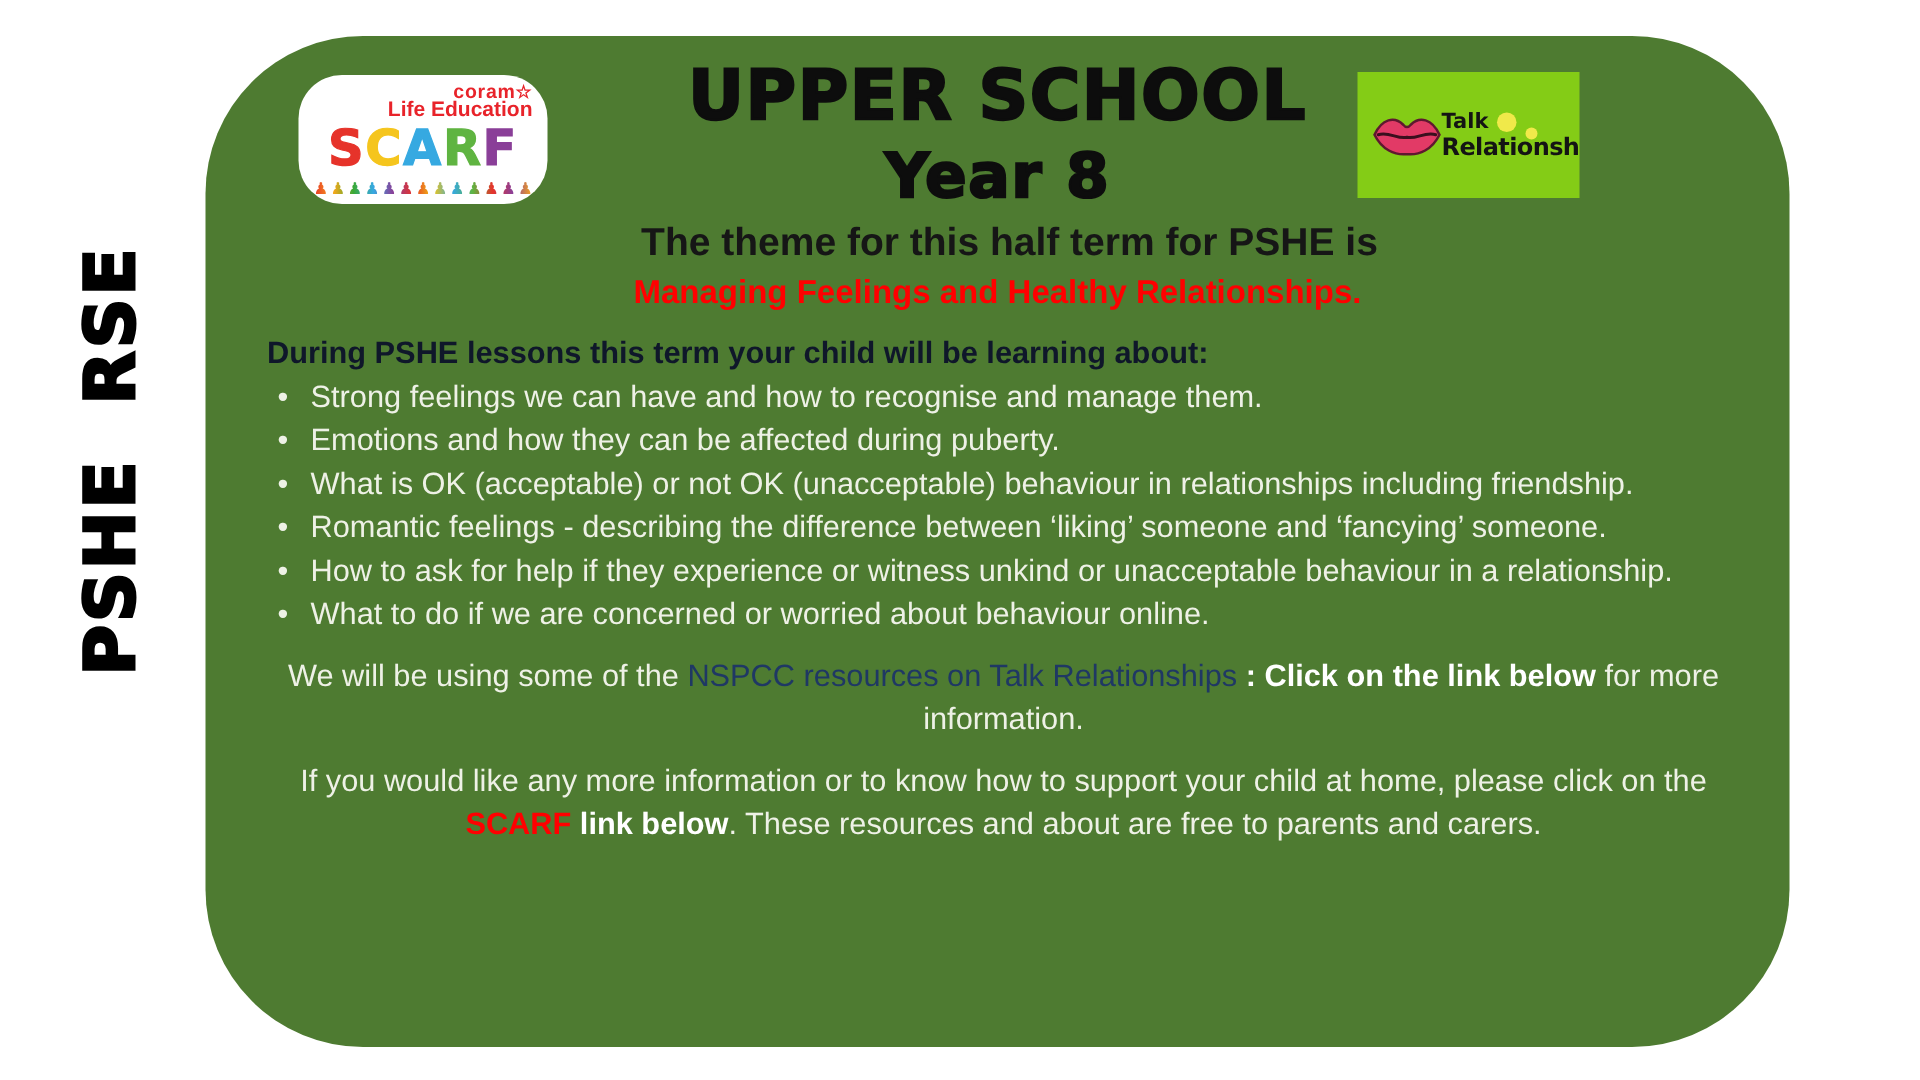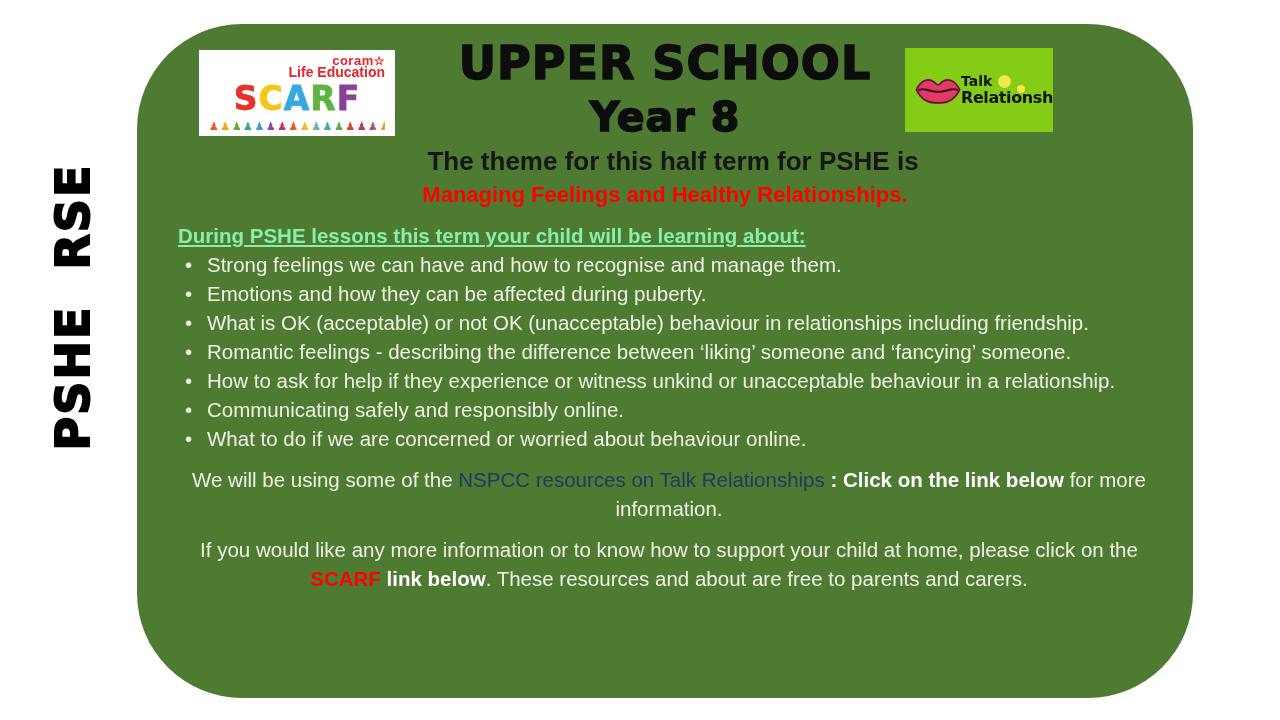--- a/index.html
+++ b/index.html
@@ -18,23 +18,23 @@
     letter-spacing:2px;white-space:pre;
   }
   
   .panel{
     position:absolute;left:137px;top:24px;width:1056px;height:674px;
     background:#4e7b31;border-radius:105px;
     box-sizing:border-box;
   }
   
   .scarf-logo{
-    position:absolute;left:62px;top:26px;width:196px;height:86px;
+    position:absolute;left:62px;top:26px;width:166px;height:86px;
     background:#ffffff;box-sizing:border-box;padding:5px 10px 4px 10px;
-    display:flex;flex-direction:column;justify-content:space-between;
+    display:flex;flex-direction:column;justify-content:space-between;border-radius:29px;
   }
   .coram-block{align-self:flex-end;text-align:right;color:#e8232a;line-height:11px;}
   .coram-top{font-size:13px;font-weight:bold;letter-spacing:0.5px;}
   .coram-star{font-size:12px;}
   .coram-sub{font-size:14px;font-weight:bold;}
   .scarf-word{
     font-family:"DejaVu Sans","Liberation Sans",sans-serif;
     font-weight:bold;font-size:33px;line-height:30px;letter-spacing:1px;
     text-align:center;-webkit-text-stroke:0.8px currentColor;
   }
@@ -76,21 +76,21 @@
     text-align:center;font-weight:bold;color:#161616;font-size:26px;line-height:34px;margin-top:2px;padding-left:16px;
   }
   .theme-topic{
     text-align:center;font-weight:bold;color:#ff0000;font-size:22px;line-height:34px;
   }
   
   .body-text{
     margin-top:9px;padding:0 33px 0 41px;
     color:#eef1e6;font-size:20.5px;line-height:29px;
   }
-  .body-heading{font-weight:bold;color:#86efac;text-decoration:underline;}
+  .body-heading{font-weight:bold;color:#0f172a;}
   ul.bullets{margin:0;padding:0;list-style:none;}
   ul.bullets li{position:relative;padding-left:29px;}
   ul.bullets li::before{content:"\2022";position:absolute;left:7px;top:0;}
   .para{margin:12px;text-align:center;}
   .seg-link{color:#1f3864;}
   .seg-bold{font-weight:bold;color:#ffffff;}
   .seg-brand{font-weight:bold;color:#ff0000;}
 </style>
 </head>
 <body>
@@ -128,20 +128,19 @@
   <div class="theme-topic">Managing Feelings and Healthy Relationships.</div>
 
   <div class="body-text">
     <div class="body-heading">During PSHE lessons this term your child will be learning about:</div>
     <ul class="bullets">
       <li>Strong feelings we can have and how to recognise and manage them.</li>
       <li>Emotions and how they can be affected during puberty.</li>
       <li>What is OK (acceptable) or not OK (unacceptable) behaviour in relationships including friendship.</li>
       <li>Romantic feelings - describing the difference between ‘liking’ someone and ‘fancying’ someone.</li>
       <li>How to ask for help if they experience or witness unkind or unacceptable behaviour in a relationship.</li>
-      <li>Communicating safely and responsibly online.</li>
       <li>What to do if we are concerned or worried about behaviour online.</li>
     </ul>
     <p class="para"><span>We will be using some of the </span><span class="seg-link">NSPCC resources on Talk Relationships</span><span class="seg-bold"> : Click on the link below</span><span> for more information.</span></p>
     <p class="para"><span>If you would like any more information or to know how to support your child at home, please click on the </span><span class="seg-brand">SCARF</span><span> </span><span class="seg-bold">link below</span><span>. These resources and about are free to parents and carers.</span></p>
   </div>
 
 </div>
 
 </body></html>

